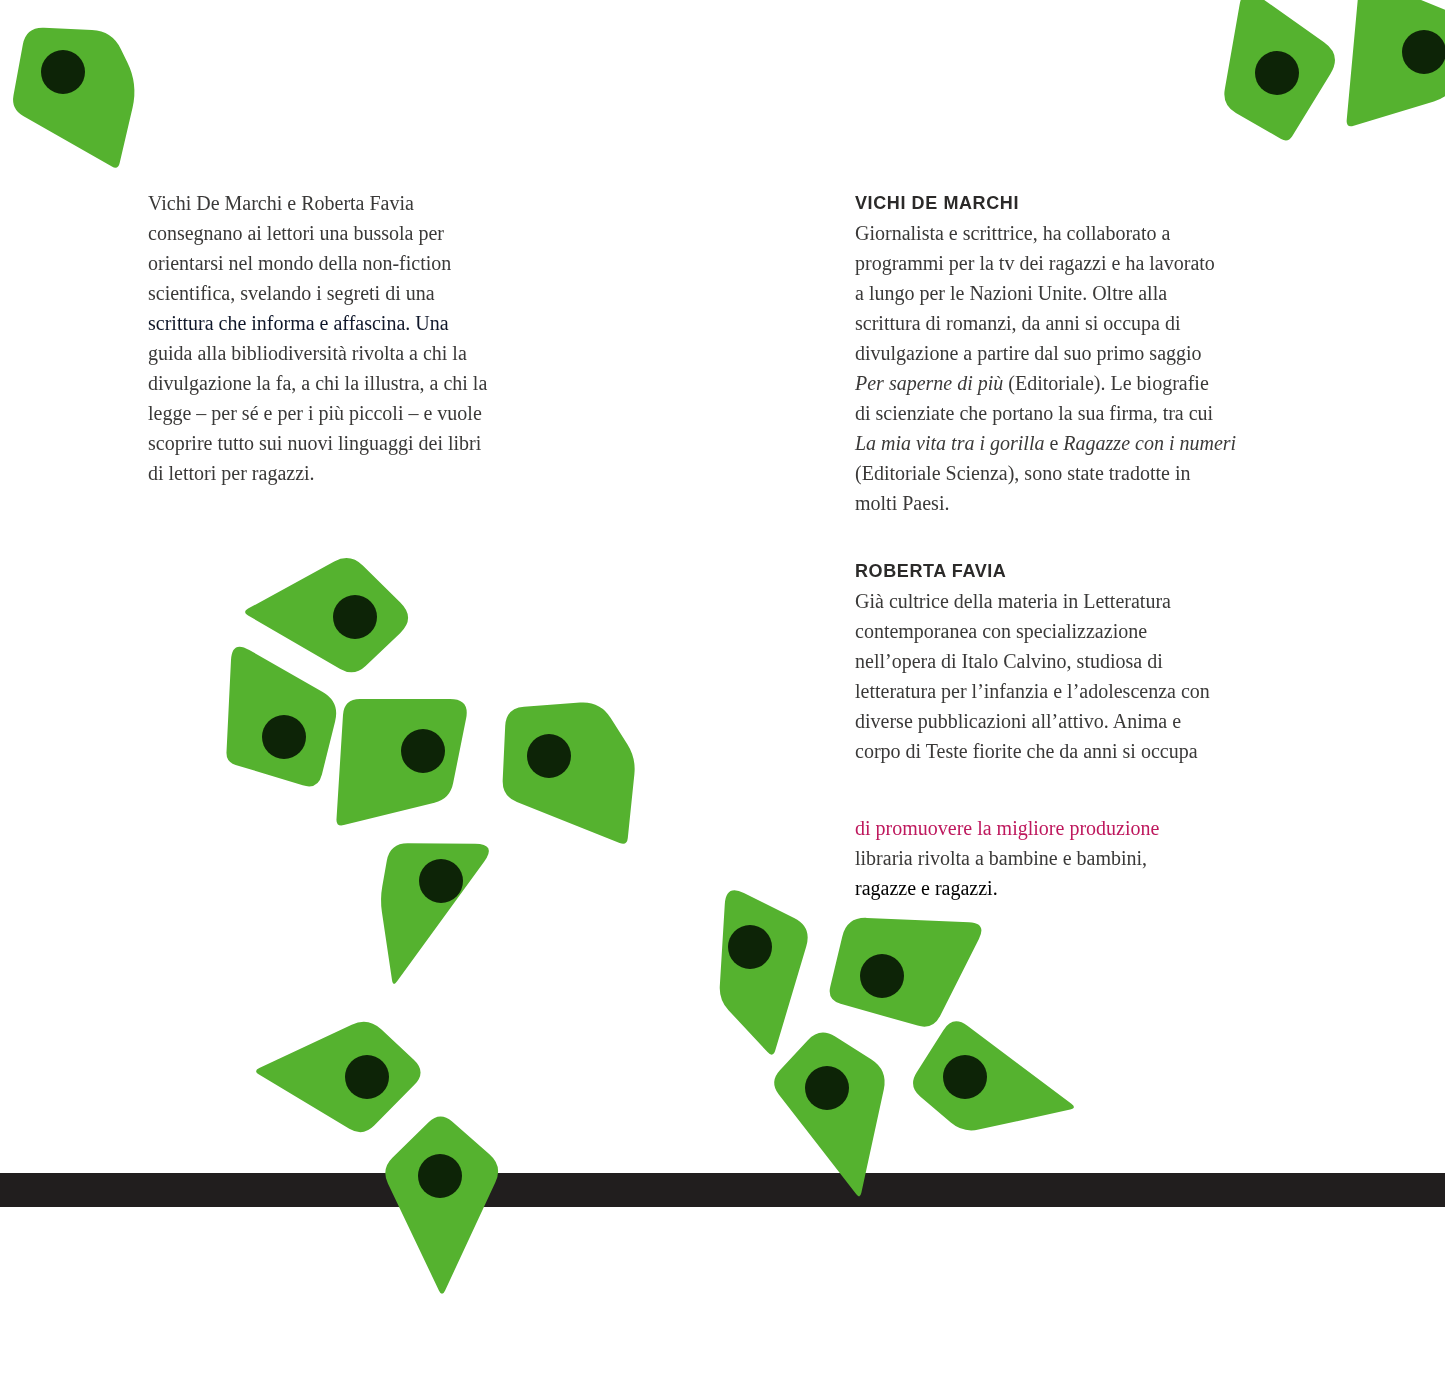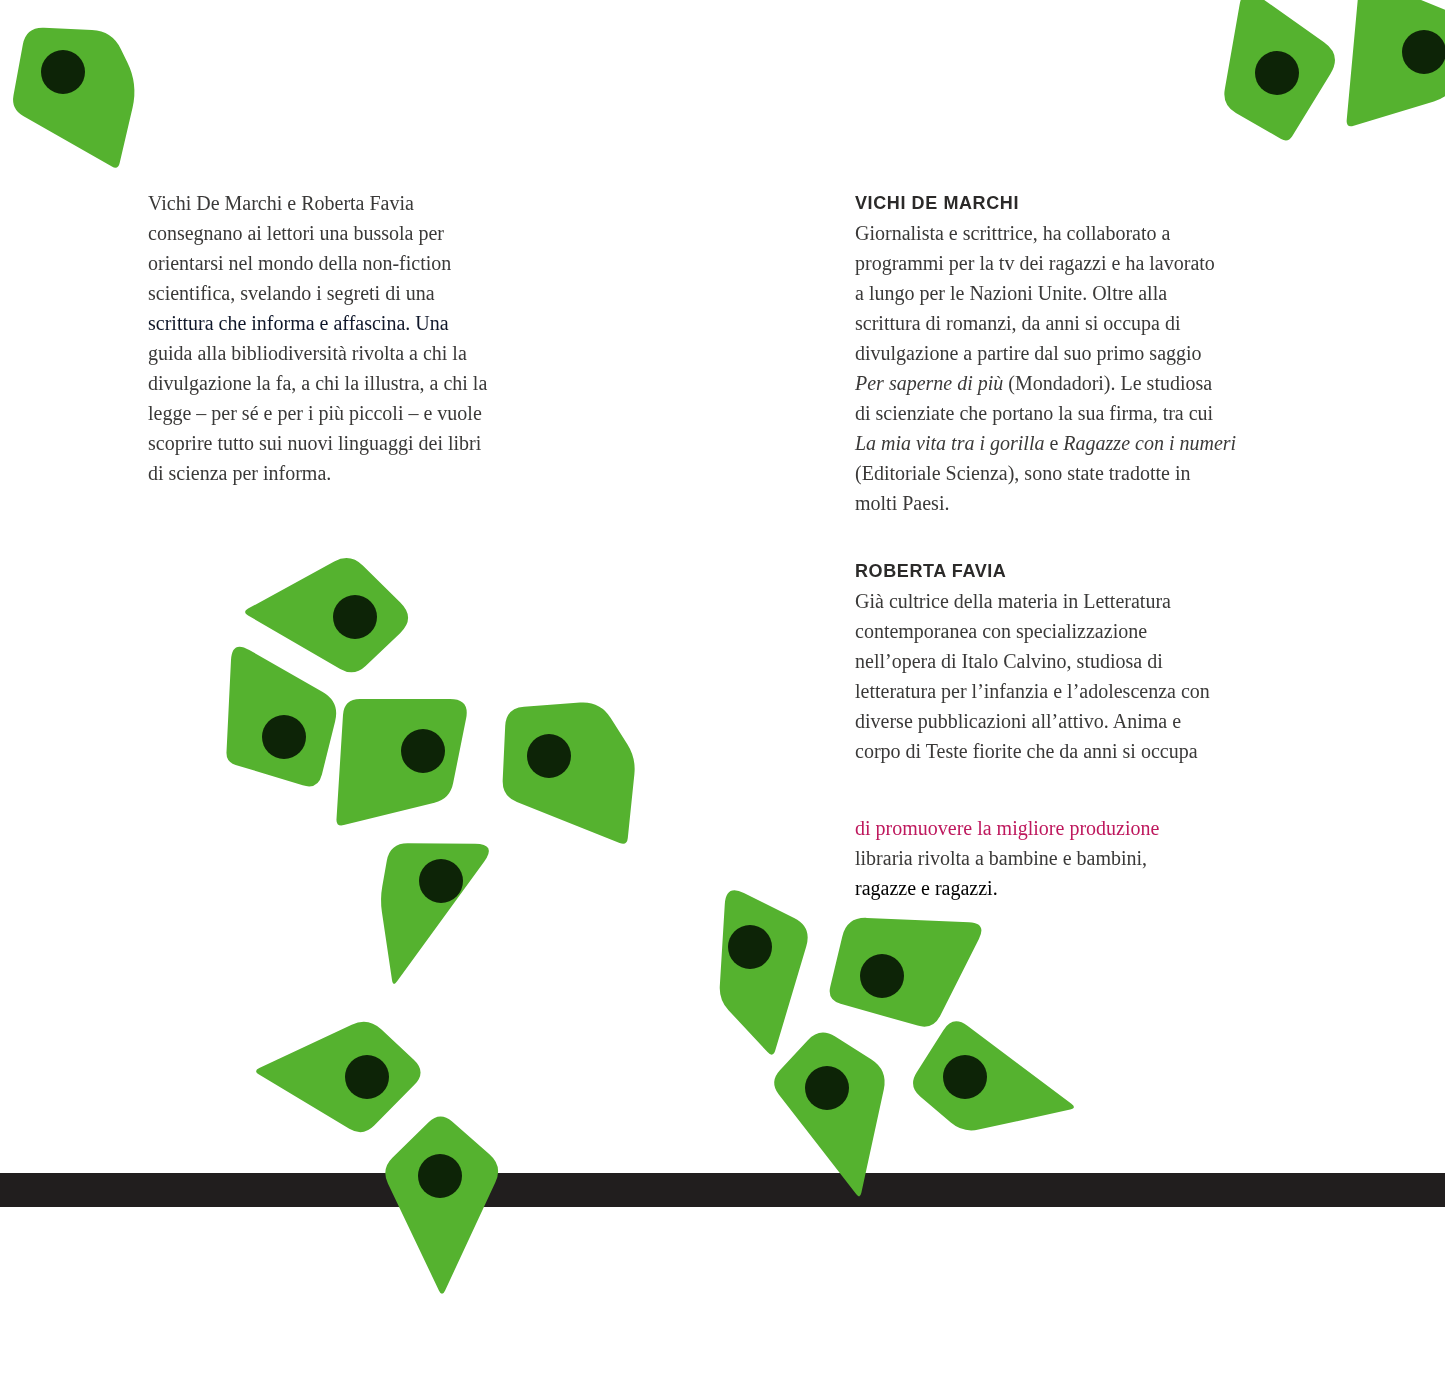--- a/index.html
+++ b/index.html
@@ -111,33 +111,33 @@
     <div class="col col-intro">
         <div class="tline" style="color: rgb(58, 57, 56);"><span>Vichi De Marchi e Roberta Favia</span></div>
         <div class="tline" style="color: rgb(58, 57, 56);"><span>consegnano ai lettori una bussola per</span></div>
         <div class="tline" style="color: rgb(58, 57, 56);"><span>orientarsi nel mondo della non-fiction</span></div>
         <div class="tline" style="color: rgb(58, 57, 56);"><span>scientifica, svelando i segreti di una</span></div>
         <div class="tline" style="color: #0f172a;"><span>scrittura che informa e affascina. Una</span></div>
         <div class="tline" style="color: rgb(58, 57, 56);"><span>guida alla bibliodiversità rivolta a chi la</span></div>
         <div class="tline" style="color: rgb(58, 57, 56);"><span>divulgazione la fa, a chi la illustra, a chi la</span></div>
         <div class="tline" style="color: rgb(58, 57, 56);"><span>legge – per sé e per i più piccoli – e vuole</span></div>
         <div class="tline" style="color: rgb(58, 57, 56);"><span>scoprire tutto sui nuovi linguaggi dei libri</span></div>
-        <div class="tline" style="color: rgb(58, 57, 56);"><span>di scienza per informa.</span></div>
+        <div class="tline" style="color: rgb(58, 57, 56);"><span>di lettori per ragazzi.</span></div>
       </div>
 
     <div class="col col-bios">
       <section class="bio">
         <h2 class="bio-heading" style="color: rgb(43, 42, 41);">VICHI DE MARCHI</h2>
         <div>
             <div class="tline" style="color: rgb(58, 57, 56);"><span>Giornalista e scrittrice, ha collaborato a</span></div>
             <div class="tline" style="color: rgb(58, 57, 56);"><span>programmi per la tv dei ragazzi e ha lavorato</span></div>
             <div class="tline" style="color: rgb(58, 57, 56);"><span>a lungo per le Nazioni Unite. Oltre alla</span></div>
             <div class="tline" style="color: rgb(58, 57, 56);"><span>scrittura di romanzi, da anni si occupa di</span></div>
             <div class="tline" style="color: rgb(58, 57, 56);"><span>divulgazione a partire dal suo primo saggio</span></div>
-            <div class="tline" style="color: rgb(58, 57, 56);"><span class="it">Per saperne di più</span><span> (Mondadori). Le studiosa</span></div>
+            <div class="tline" style="color: rgb(58, 57, 56);"><span class="it">Per saperne di più</span><span> (Editoriale). Le biografie</span></div>
             <div class="tline" style="color: rgb(58, 57, 56);"><span>di scienziate che portano la sua firma, tra cui</span></div>
             <div class="tline" style="color: rgb(58, 57, 56);"><span class="it">La mia vita tra i gorilla</span><span> e </span><span class="it">Ragazze con i numeri</span></div>
             <div class="tline" style="color: rgb(58, 57, 56);"><span>(Editoriale Scienza), sono state tradotte in</span></div>
             <div class="tline" style="color: rgb(58, 57, 56);"><span>molti Paesi.</span></div>
           </div>
       </section>
       <section class="bio">
         <h2 class="bio-heading" style="color: rgb(43, 42, 41);">ROBERTA FAVIA</h2>
         <div>
             <div class="tline" style="color: rgb(58, 57, 56);"><span>Già cultrice della materia in Letteratura</span></div>

